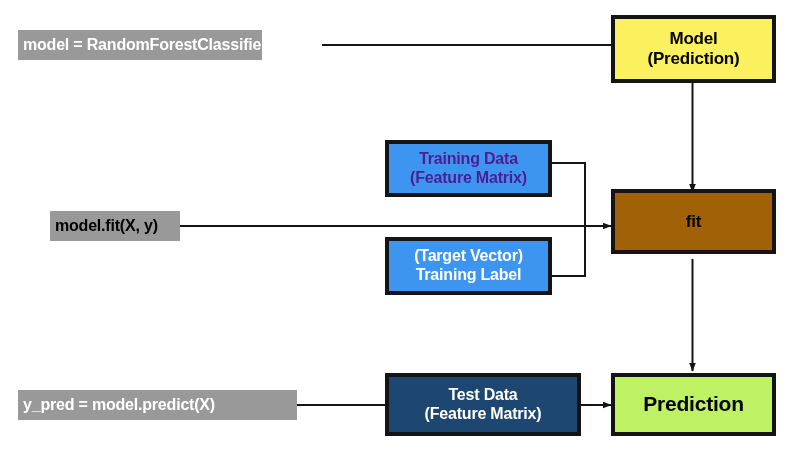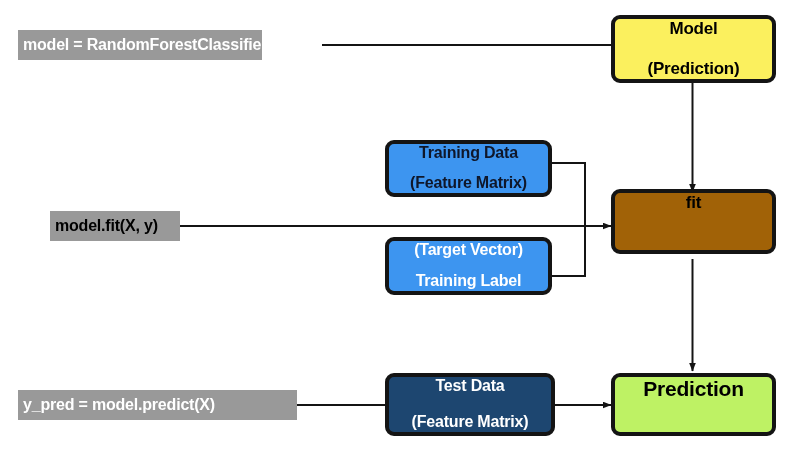--- a/index.html
+++ b/index.html
@@ -21,26 +21,26 @@
     top: 0;
     width: 800px;
     height: 456px;
   }
   .node {
     position: absolute;
     box-sizing: border-box;
     display: flex;
     flex-direction: column;
     align-items: center;
-    justify-content: space-between;
+    justify-content: center;
     text-align: center;
     font-weight: bold;
     line-height: 1.16;
     border: 4px solid #141414;
-    border-radius: 9px;
+    border-radius: 0;
     z-index: 3;
     letter-spacing: -0.2px;
   }
   .node .ln { display: block; white-space: nowrap; }
   .code-label {
     position: absolute;
     box-sizing: border-box;
     display: flex;
     align-items: center;
     background: #999999;
@@ -89,35 +89,35 @@
   </div>
   <div class="code-label" style="left: 18px; top: 390px; width: 279px; height: 30px; font-size: 16px; background: rgb(153, 153, 153); color: rgb(255, 255, 255);">
     <span>y_pred = model.predict(X)</span>
   </div>
 
   <div class="node" style="left: 611px; top: 15px; width: 165px; height: 68px; background: rgb(251, 240, 94); color: rgb(0, 0, 0); font-size: 17px; border-color: rgb(20, 20, 20);">
     <span class="ln">Model</span>
     <span class="ln">(Prediction)</span>
   </div>
 
-  <div class="node" style="left: 385px; top: 140px; width: 167px; height: 57px; background: rgb(61, 149, 240); color: #0f172a; font-size: 16px; border-color: rgb(20, 20, 20);">
+  <div class="node" style="left: 385px; top: 140px; width: 167px; height: 57px; background: rgb(61, 149, 240); color: #4c1d95; font-size: 16px; border-color: rgb(20, 20, 20);">
     <span class="ln">Training Data</span>
     <span class="ln">(Feature Matrix)</span>
   </div>
 
   <div class="node" style="left: 385px; top: 237px; width: 167px; height: 58px; background: rgb(61, 149, 240); color: rgb(255, 255, 255); font-size: 16px; border-color: rgb(20, 20, 20);">
     <span class="ln">(Target Vector)</span>
     <span class="ln">Training Label</span>
   </div>
 
   <div class="node" style="left: 611px; top: 189px; width: 165px; height: 65px; background: #a16207; color: rgb(0, 0, 0); font-size: 17px; border-color: rgb(20, 20, 20);">
     <span class="ln">fit</span>
   </div>
 
-  <div class="node" style="left: 385px; top: 373px; width: 170px; height: 63px; background: rgb(29, 70, 112); color: rgb(255, 255, 255); font-size: 16px; border-color: rgb(20, 20, 20);">
+  <div class="node" style="left: 385px; top: 373px; width: 196px; height: 63px; background: rgb(29, 70, 112); color: rgb(255, 255, 255); font-size: 16px; border-color: rgb(20, 20, 20);">
     <span class="ln">Test Data</span>
     <span class="ln">(Feature Matrix)</span>
   </div>
 
   <div class="node" style="left: 611px; top: 373px; width: 165px; height: 63px; background: #bef264; color: rgb(0, 0, 0); font-size: 21px; border-color: rgb(20, 20, 20);">
     <span class="ln">Prediction</span>
   </div>
 
 </div>
 

